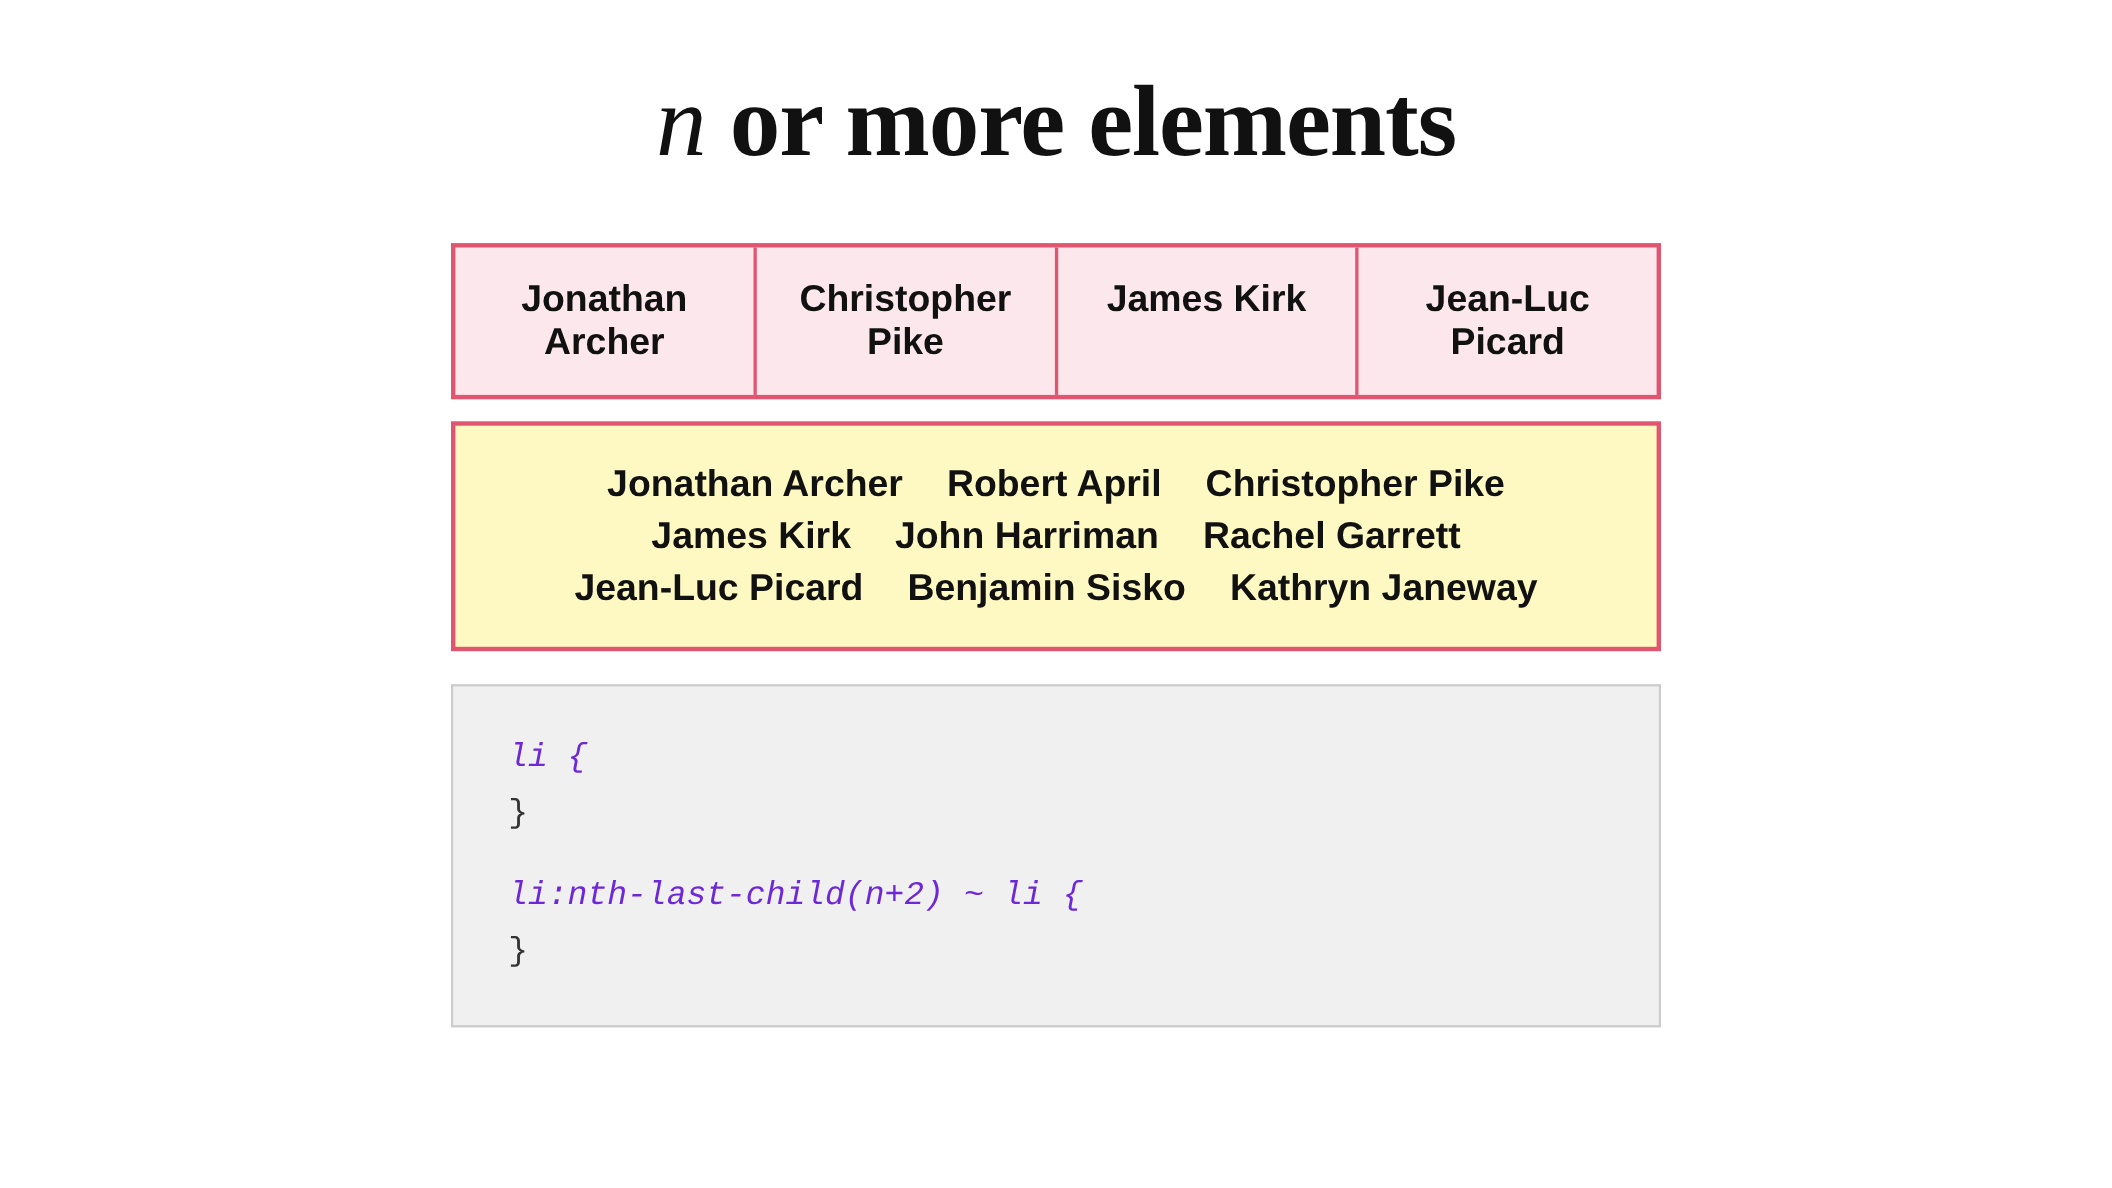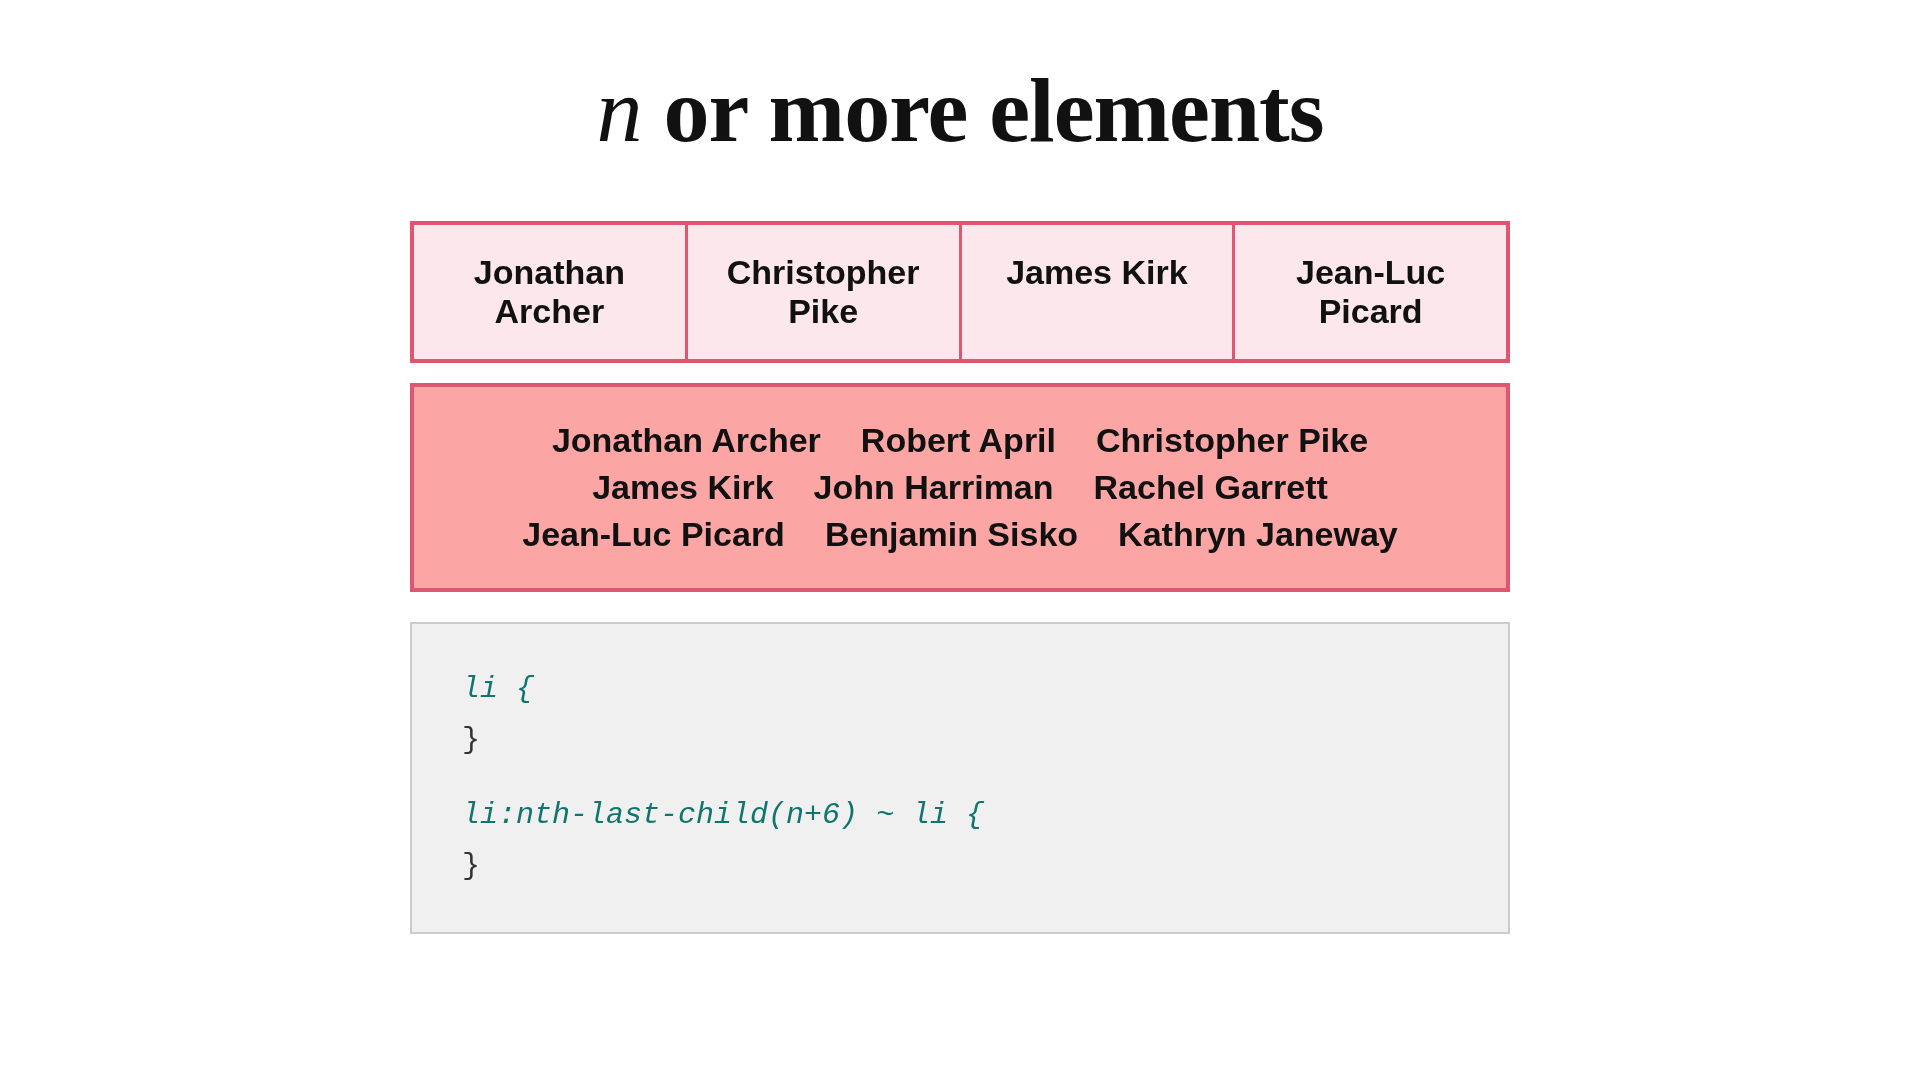--- a/index.html
+++ b/index.html
@@ -64,21 +64,21 @@
       border-right: 3px solid #e05570;
     }
 
     .list-row-top .list-item:last-child {
       border-right: none;
     }
 
     
     .list-row-bottom {
       border: 4px solid #e05570;
-      background: #fca5a5;
+      background: #fef9c3;
       padding: 30px 40px;
       text-align: center;
       margin-bottom: 30px;
     }
 
     .list-row-bottom .list-item-inline {
       display: inline-block;
       font-size: 34px;
       font-weight: 800;
       color: #111111;
@@ -96,21 +96,21 @@
       line-height: 1.7;
       color: #222222;
       margin-bottom: 20px;
     }
 
     .code-line {
       display: block;
     }
 
     .code-red {
-      color: #0f766e;
+      color: #6d28d9;
       font-style: italic;
     }
 
     .code-normal {
       color: #333333;
     }
 
     .code-blank {
       display: block;
       height: 24px;
@@ -141,17 +141,17 @@
     <span class="list-item-inline">Rachel Garrett</span>
     <span class="list-item-inline">Jean-Luc Picard</span>
     <span class="list-item-inline">Benjamin Sisko</span>
     <span class="list-item-inline">Kathryn Janeway</span>
   </div>
 
   <div class="code-block">
     <span class="code-line code-red"><span>li {</span></span>
     <span class="code-line code-normal"><span>}</span></span>
     <span class="code-blank"></span>
-    <span class="code-line code-red"><span>li:nth-last-child(n+6) ~ li {</span></span>
+    <span class="code-line code-red"><span>li:nth-last-child(n+2) ~ li {</span></span>
     <span class="code-line code-normal"><span>}</span></span>
   </div>
 
 </div>
 
 </body></html>

